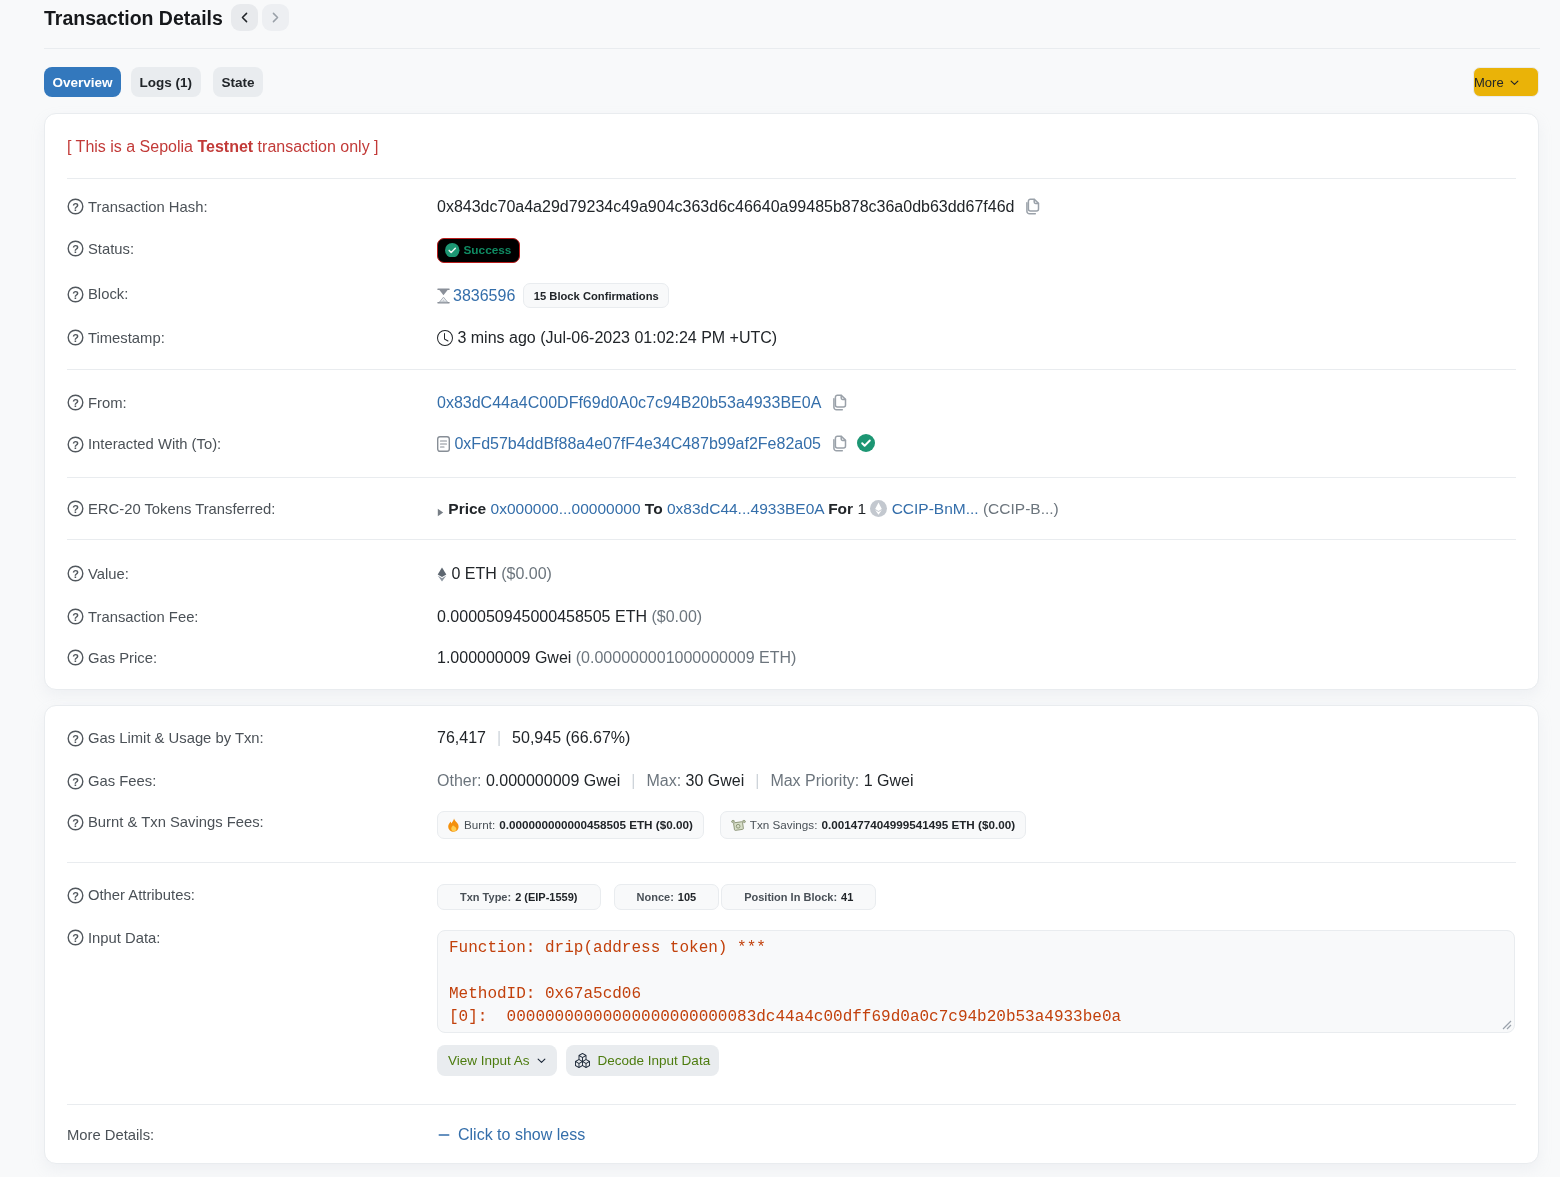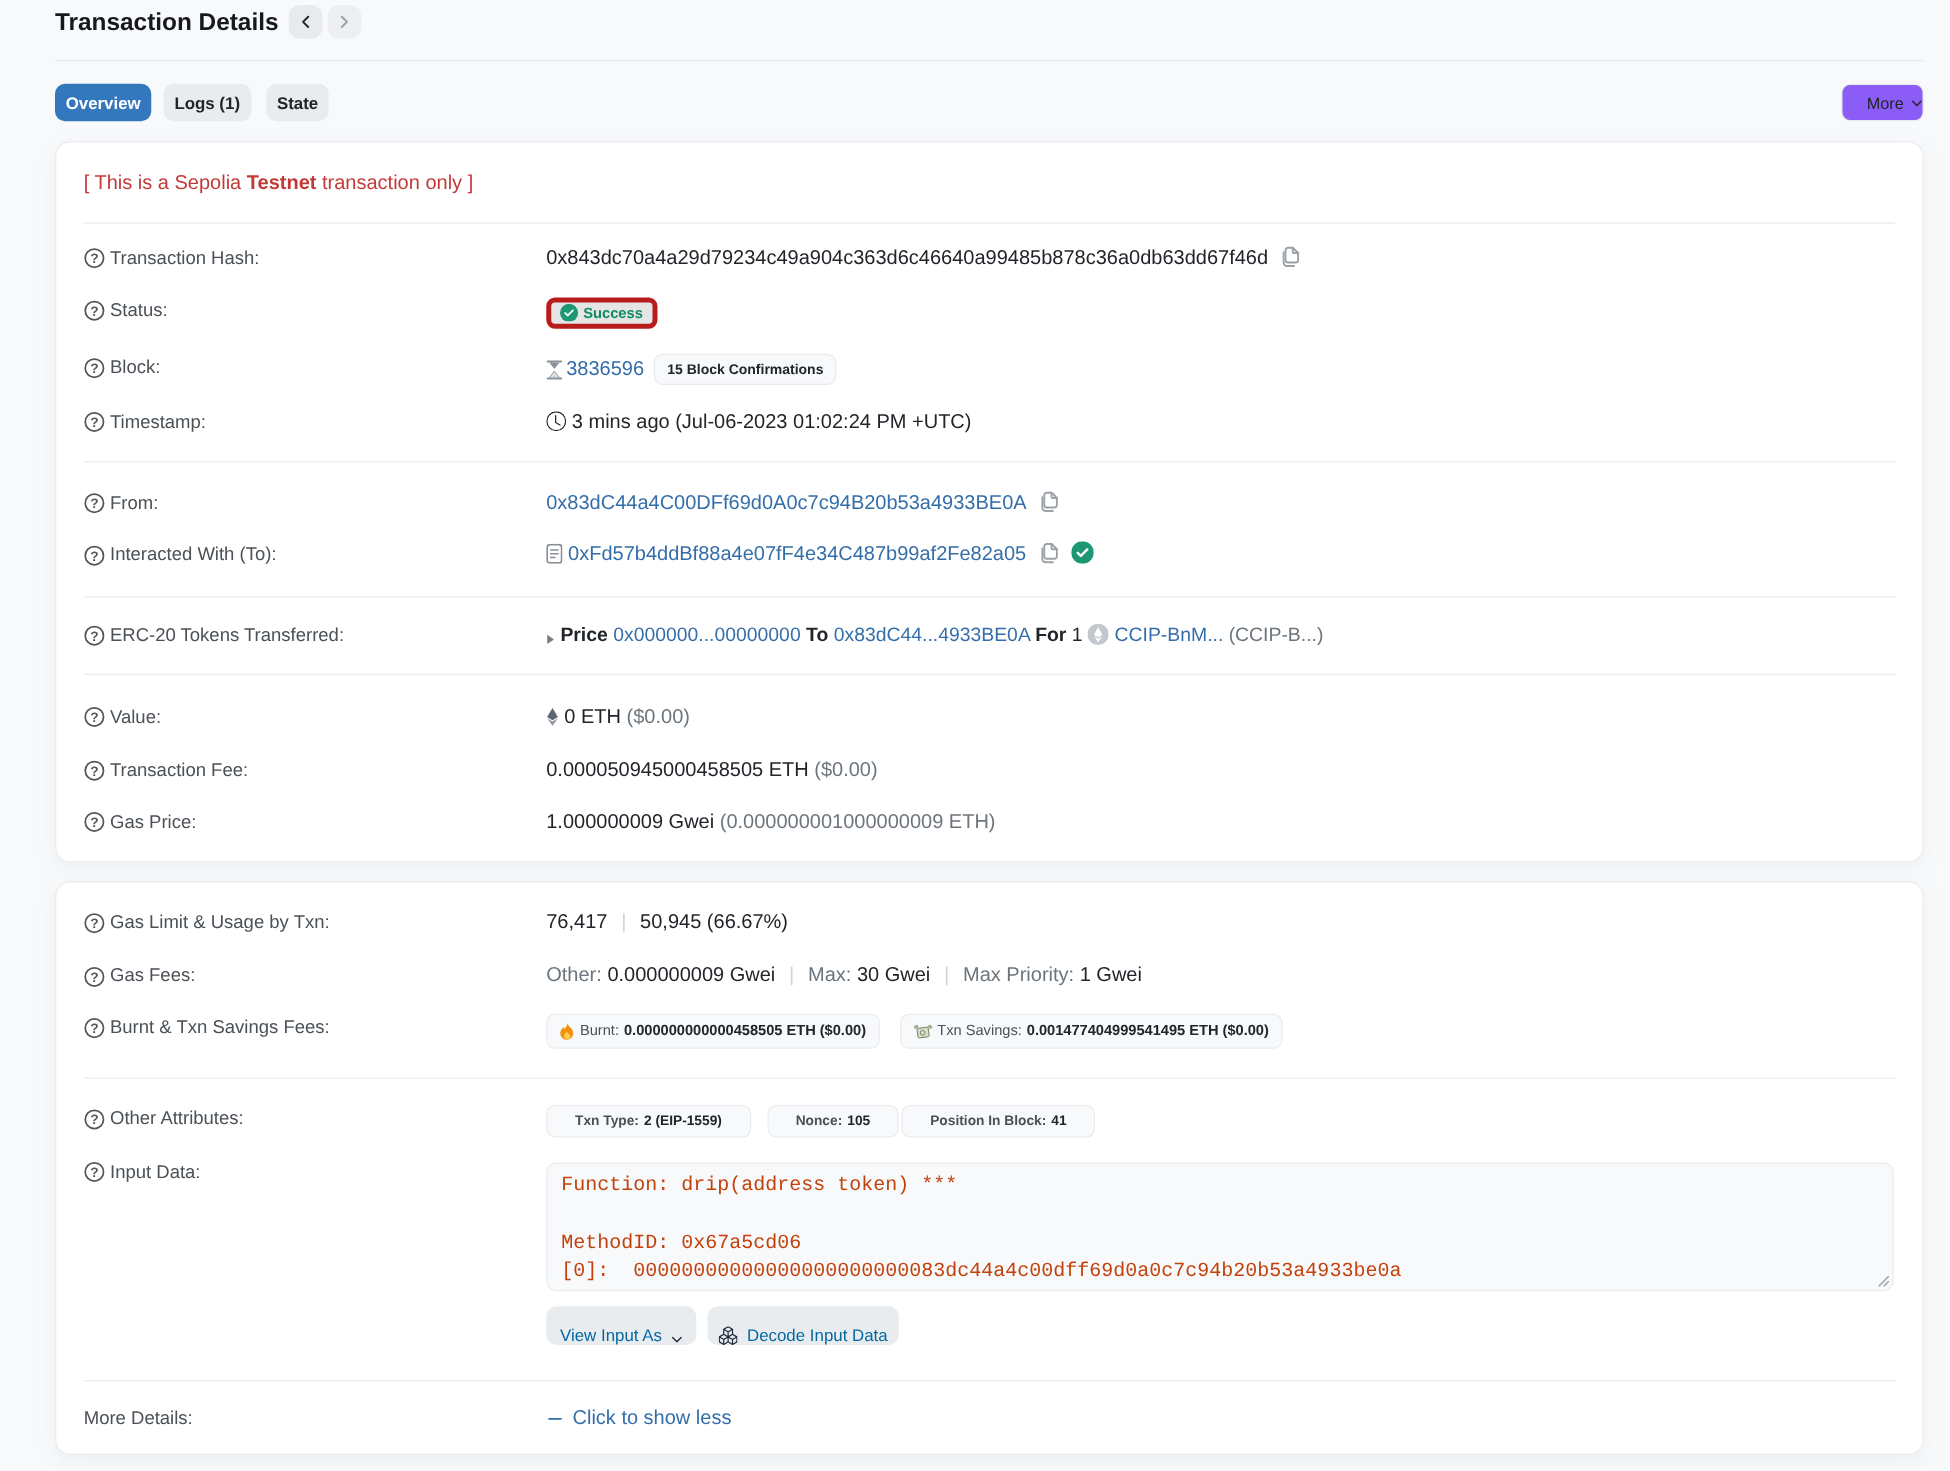--- a/index.html
+++ b/index.html
@@ -2,46 +2,46 @@
 <html><head><meta charset="utf-8"><style>
 *{box-sizing:border-box;margin:0;padding:0}
 html,body{width:1560px;height:1177px;overflow:hidden}
 body{position:relative;background:#f8f9fa;font-family:"Liberation Sans",sans-serif;font-size:16px;color:#212529}
 .abs{position:absolute}
 h1{position:absolute;left:44px;top:6.5px;font-size:19.5px;font-weight:bold;color:#16181b}
 .navbtn{position:absolute;width:27px;height:27px;top:4px;border-radius:9px;display:flex;align-items:center;justify-content:center}
 .hdrline{position:absolute;left:44px;width:1496px;top:48px;border-top:1px solid #e9ecef}
 .tab{position:absolute;top:67px;height:30px;display:flex;align-items:center;padding:0 8.5px;border-radius:8px;background:#e9ecef;font-size:13.5px;font-weight:bold;color:#212529}
 .tab.active{background:#3378bd;color:#fff}
-.morebtn{position:absolute;top:67px;left:1473px;width:66px;height:30px;display:flex;align-items:center;justify-content:flex-end;gap:6px;background:#8b5cf6;border:1px solid #e9ecef;border-radius:7px;font-size:13px;color:#212529}
+.morebtn{position:absolute;top:67px;left:1473px;width:66px;height:30px;display:flex;align-items:center;justify-content:flex-start;gap:6px;background:#eab308;border:1px solid #e9ecef;border-radius:7px;font-size:13px;color:#212529}
 .card{position:absolute;left:44px;width:1495px;background:#fff;border:1px solid #e9ecef;border-radius:12px;box-shadow:0 6px 14px rgba(189,197,209,.15)}
 .card1{top:113px;height:577px}
 .card2{top:705px;height:459px}
 .hr{position:absolute;left:22px;width:1449px;border-top:1px solid #e9ecef}
 .row{position:absolute;left:22px;right:23px;display:flex;align-items:flex-start}
 .lbl{flex:0 0 370px;display:flex;align-items:center;color:#4b5157;font-size:14.8px;line-height:22px;height:22px}
 .lbl .qi{margin-right:4px;flex:0 0 auto}
 .val{flex:1;min-width:0;line-height:22px}
 .valf{display:flex;align-items:center}
 .vsm{font-size:15.5px}
 .ic{display:inline-block;vertical-align:-3px}
 .muted{color:#6c757d}
 a{color:#346eaa;text-decoration:none}
 b{font-weight:bold}
 .icopy{margin-left:9px;vertical-align:-4px}
-.pill-success{display:inline-flex;align-items:center;height:25px;padding:0 8px 0 7px;background:#e5e5e5;border:4px solid #b91c1c;border-radius:7px;color:#0f8a62;font-size:11.8px;font-weight:bold}
+.pill-success{display:inline-flex;align-items:center;height:25px;padding:0 8px 0 7px;background:#000000;border:1px solid #b91c1c;border-radius:7px;color:#0f8a62;font-size:11.8px;font-weight:bold}
 .pill-success svg{margin-right:4px}
 .pill-gray{display:inline-flex;align-items:center;height:25px;padding:0 9.5px;background:#f8f9fa;border:1px solid #e9ecef;border-radius:7px;font-size:11.2px;font-weight:bold;color:#212529}
 .pill-fee{display:inline-flex;align-items:center;height:28px;padding:0 10px;background:#f8f9fa;border:1px solid #e9ecef;border-radius:7px;font-size:11.7px;color:#495057}
 .pill-fee b{color:#212529;margin-left:4px}
 .pill-attr{display:inline-flex;align-items:center;height:26px;padding:0 22px;background:#f8f9fa;border:1px solid #e9ecef;border-radius:7px;font-size:11px;color:#495057;font-weight:bold}
 .pill-attr b{color:#212529;margin-left:4px}
 .sep{color:#ced4da;padding:0 11px}
 .inputbox{position:absolute;left:392px;right:23px;top:224px;height:103px;background:#f8f9fa;border:1px solid #e9ecef;border-radius:8px;padding:6px 11px 2px;font-family:"Liberation Mono",monospace;font-size:16px;color:#c2410c;line-height:23px;white-space:pre}
-.gbtn{display:inline-flex;align-items:flex-end;height:31px;padding:0 11px;background:#e9ecef;border-radius:8px;font-size:13.5px;color:#0369a1}
+.gbtn{display:inline-flex;align-items:center;height:31px;padding:0 11px;background:#e9ecef;border-radius:8px;font-size:13.5px;color:#4d7c0f}
 svg{display:block}
 .val svg{display:inline-block}
 </style></head>
 <body>
 <h1>Transaction Details</h1>
 <div class="navbtn" style="left:231px;background:#e8eaed">
     <svg width="11" height="11" viewBox="0 0 16 16">
       <path d="M11 2 5 8l6 6" fill="none" stroke="#212529" stroke-width="2.2" stroke-linecap="round" stroke-linejoin="round"></path>
     </svg>
   </div>

